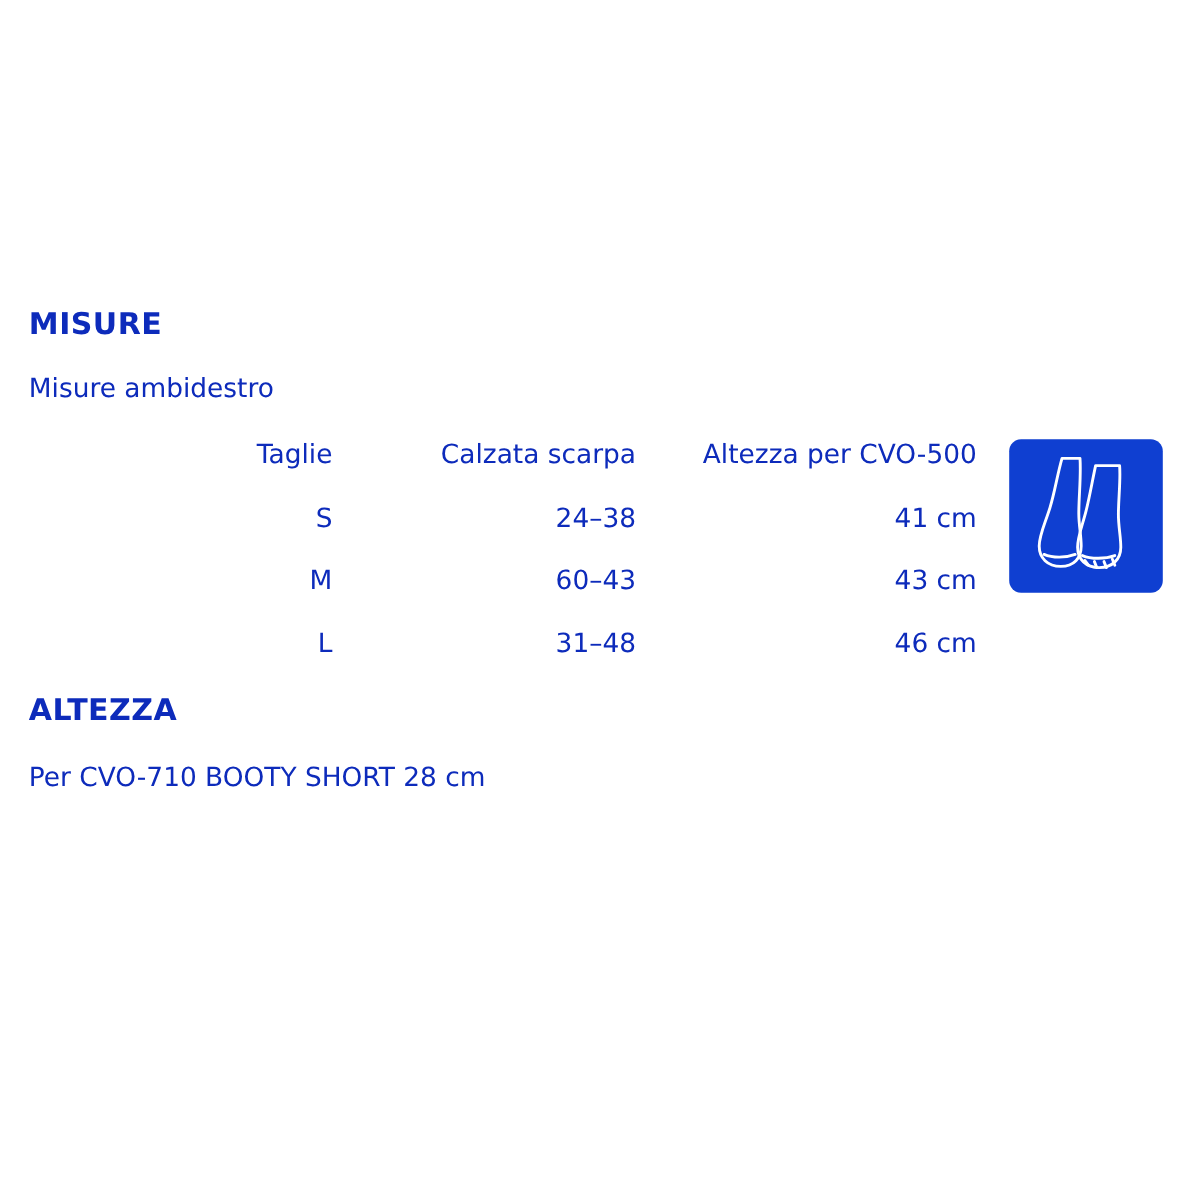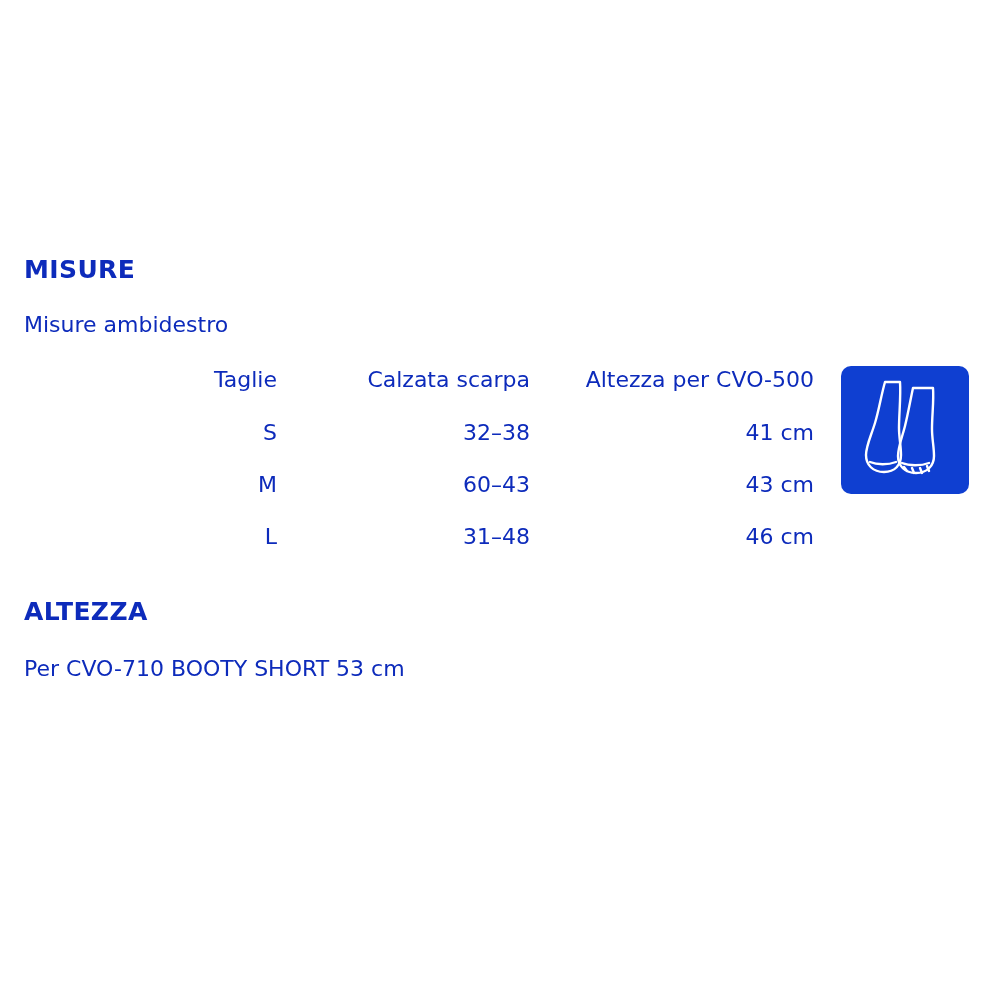--- a/index.html
+++ b/index.html
@@ -54,21 +54,21 @@
     vertical-align: top;
   }
   table.size-table col.c1 { width: 253px; }
   table.size-table col.c2 { width: 253px; }
   table.size-table col.c3 { width: 284px; }
   table.size-table tr.row-head th { padding-bottom: 28px; }
   table.size-table tr.data-row td { padding-bottom: 27px; }
   table.size-table tr.data-row:last-child td { padding-bottom: 0; }
 
   .section-title.second {
-    margin-top: 48px;
+    margin-top: 28px;
     margin-bottom: 30px;
   }
   .note {
     font-size: 22px;
     color: #0d2bbb;
     margin: 0;
   }
   .note .bold-part {
     font-weight: normal;
   }
@@ -106,41 +106,41 @@
           <col class="c3">
       </colgroup>
       <tbody>
         <tr class="row-head">
           <th>Taglie</th>
           <th>Calzata scarpa</th>
           <th>Altezza per CVO-500</th>
         </tr>
         <tr class="data-row">
           <td>S</td>
-          <td>32–38</td>
+          <td>24–38</td>
           <td>41 cm</td>
         </tr>
         <tr class="data-row">
           <td>M</td>
           <td>60–43</td>
           <td>43 cm</td>
         </tr>
         <tr class="data-row">
           <td>L</td>
           <td>31–48</td>
           <td>46 cm</td>
         </tr>
       </tbody>
     </table>
 
     <h2 class="section-title second">ALTEZZA</h2>
 
     <p class="note">
       <span class="bold-part">Per CVO-710 BOOTY SHORT</span>
-      <span>53 cm</span>
+      <span>28 cm</span>
     </p>
 
   </div>
 
   <div class="icon-box">
     <svg viewBox="0 0 128 128" xmlns="http://www.w3.org/2000/svg" aria-hidden="true">
       <g fill="none" stroke="#ffffff" stroke-width="2.4" stroke-linejoin="round" stroke-linecap="round">
         <path d="M44 16 C40 30 38 44 34 57 C30 70 25 80 25 89 C25 99 32 106 43 106 C54 106 60 99 60 89 C60 80 58 72 58 62 C58 48 60 30 59 16 Z"></path>
         <path d="M29 96 C36 99 47 99 55 96"></path>
         <path d="M72 22 C69 36 67 48 64 60 C61 72 57 81 57 90 C57 100 64 107 75 107 C86 107 93 100 93 90 C93 81 91 73 91 63 C91 49 93 34 92 22 Z"></path>

